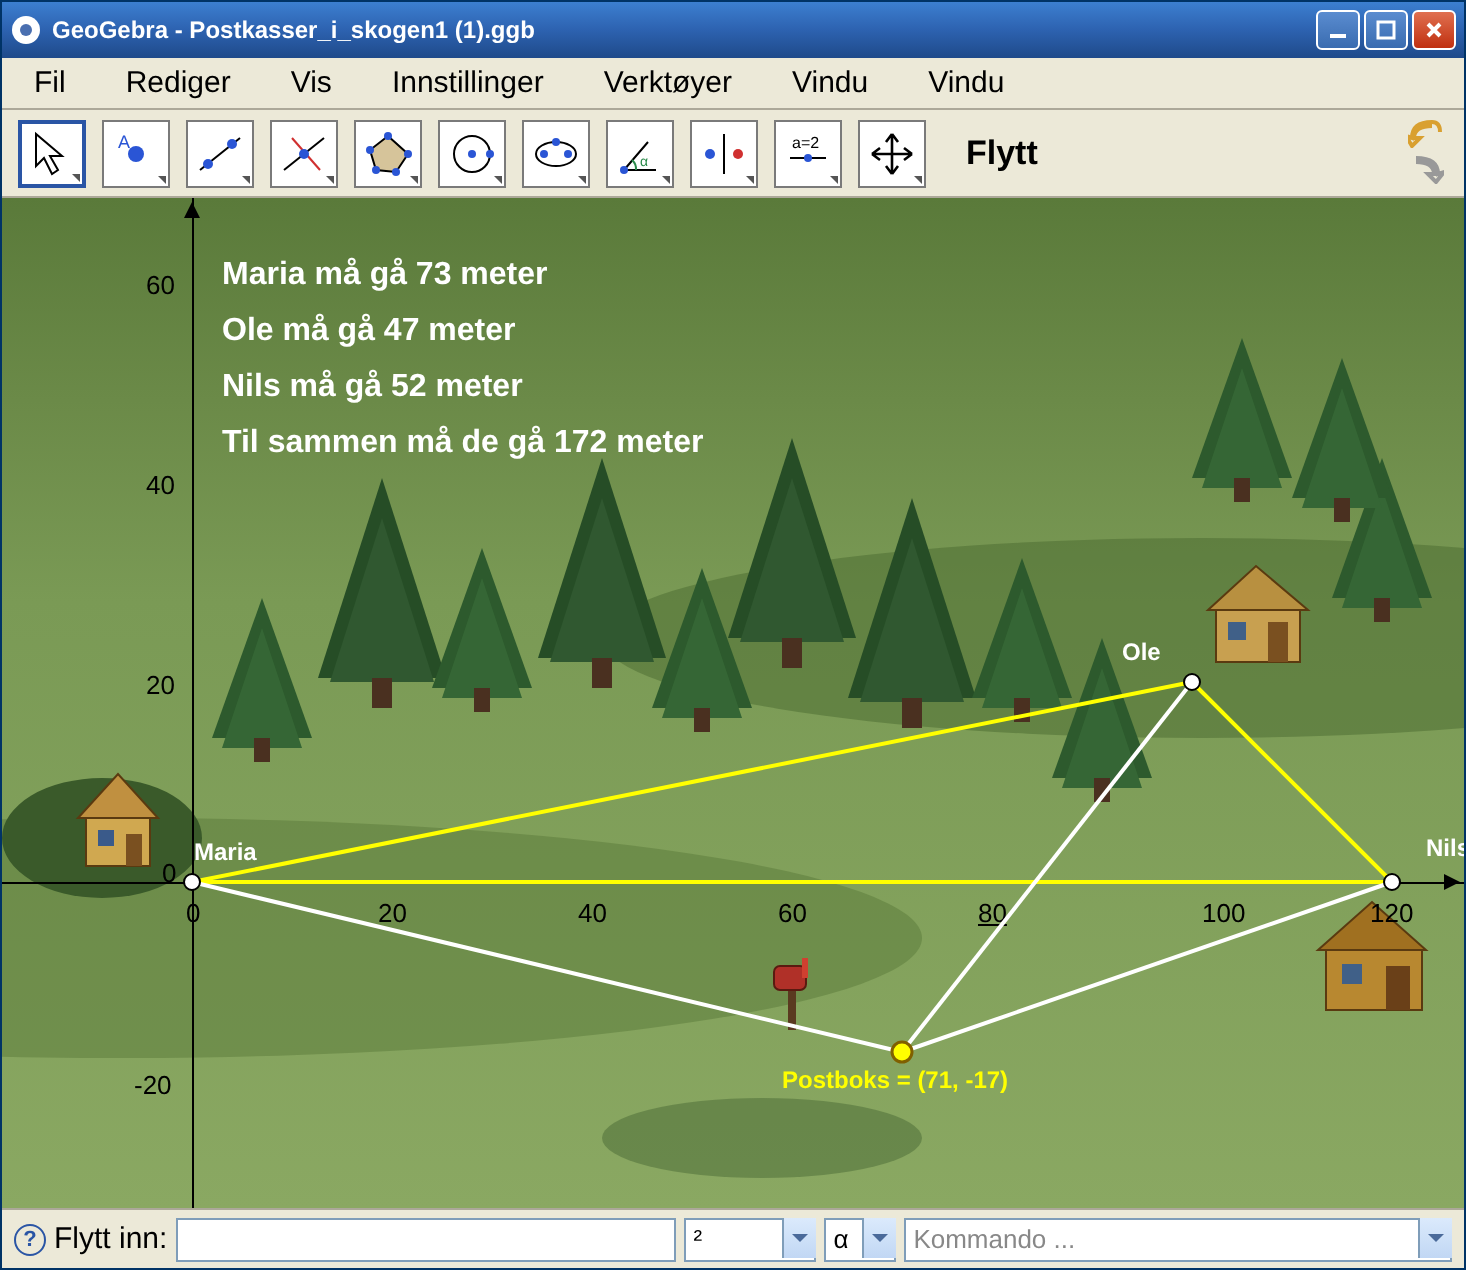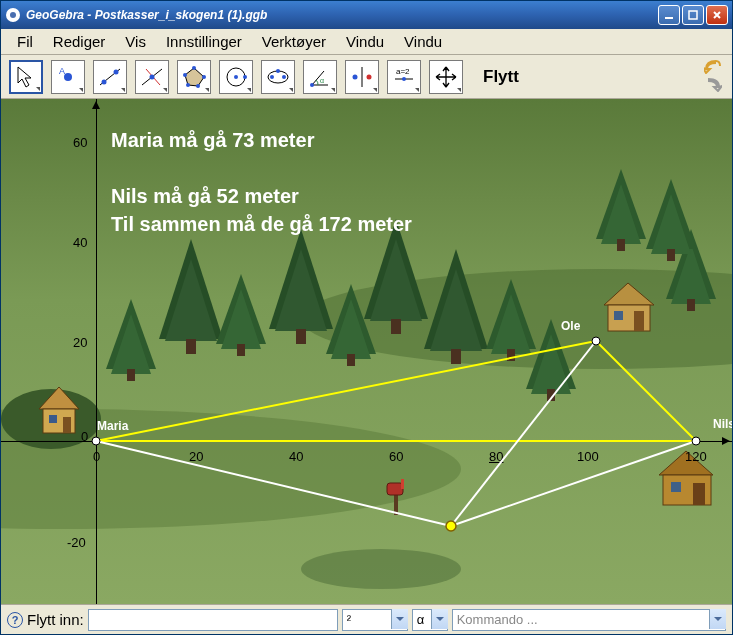--- a/index.html
+++ b/index.html
@@ -1,43 +1,43 @@
 <!DOCTYPE html>
 <html><head>
 <meta charset="utf-8">
 <style>
   * { box-sizing: border-box; margin: 0; padding: 0; }
   body { font-family: Arial, sans-serif; font-size: 13px; background: #3a6ea5; width: 733px; height: 635px; overflow: hidden; position: relative; }
   .window { width: 733px; height: 635px; background: #ece9d8; display: flex; flex-direction: column; border: 1px solid #003366; }
-  .titlebar { height: 28px; background: linear-gradient(to bottom, #3c7fd0 0%, #2d62b0 50%, #1f4a8a 100%); display: flex; align-items: center; padding: 0 4px; color: #fff; font-style: italic; }
+  .titlebar { height: 28px; background: linear-gradient(to bottom, #3c7fd0 0%, #2d62b0 50%, #1f4a8a 100%); display: flex; align-items: center; padding: 0 4px; color: #fff; }
   .titlebar-icon { width: 16px; height: 16px; margin-right: 5px; }
   .titlebar-text { flex: 1; font-size: 12px; font-weight: bold; color: #fff; }
   .win-btns { display: flex; gap: 2px; }
   .win-btn { width: 22px; height: 20px; border: 1px solid #fff; border-radius: 3px; display: flex; align-items: center; justify-content: center; color: #fff; font-weight: bold; font-size: 11px; }
   .win-min { background: linear-gradient(#5a8cd0,#3a6cb0); }
   .win-max { background: linear-gradient(#5a8cd0,#3a6cb0); }
   .win-close { background: linear-gradient(#e07050,#c03010); }
-  .menubar { height: 26px; background: #ece9d8; display: flex; align-items: center; padding: 0 8px; gap: 4px; font-size: 15px; border-bottom: 1px solid #aca899; }
+  .menubar { height: 26px; background: #ece9d8; display: flex; align-items: center; padding: 0 8px; gap: 14px; font-size: 15px; border-bottom: 1px solid #aca899; }
   .menu-item { padding: 2px 8px; cursor: default; }
   .toolbar { height: 44px; background: #ece9d8; display: flex; align-items: center; padding: 4px 8px; gap: 8px; border-bottom: 1px solid #aca899; position: relative; }
   .tool-btn { width: 34px; height: 34px; background: #fff; border: 1px solid #7a7a7a; display: flex; align-items: center; justify-content: center; position: relative; }
   .tool-btn.selected { border: 2px solid #2a55a5; }
   .tool-btn svg { width: 28px; height: 28px; }
   .tool-dd { position: absolute; bottom: 1px; right: 1px; width: 0; height: 0; border-left: 4px solid transparent; border-top: 4px solid #555; }
   .tool-label { font-size: 17px; font-weight: bold; margin-left: 12px; }
   .undo-redo { position: absolute; right: 8px; top: 3px; display: flex; flex-direction: column; gap: 1px; }
   .ur-btn { width: 22px; height: 17px; display: flex; align-items: center; justify-content: center; }
   .canvas-area { flex: 1; position: relative; background: linear-gradient(to bottom, #5a7a3a 0%, #6b8a48 20%, #7a9a55 40%, #8aa862 100%); overflow: hidden; }
   .axis { position: absolute; background: #000; }
   .axis-x { height: 1px; left: 0; right: 0; }
   .axis-y { width: 1px; top: 0; bottom: 0; }
   .axis-arrow-x { position: absolute; width:0; height:0; border-top:4px solid transparent; border-bottom:4px solid transparent; border-left:8px solid #000; }
   .axis-arrow-y { position: absolute; width:0; height:0; border-left:4px solid transparent; border-right:4px solid transparent; border-bottom:8px solid #000; }
   .tick-label { position: absolute; font-size: 13px; color: #000; }
-  .overlay-text { position: absolute; color: #fff; font-weight: bold; font-size: 20px; }
+  .overlay-text { position: absolute; color: #fff; font-weight: bold; font-size: 16px; }
   .point-label { position: absolute; color: #fff; font-weight: bold; font-size: 12px; }
   .point-label.yellow { color: #ffff00; }
   svg.scene { position: absolute; inset: 0; width: 100%; height: 100%; }
   .house { position: absolute; }
   .mailbox { position: absolute; }
   .bottombar { height: 30px; background: #ece9d8; display: flex; align-items: center; padding: 3px 6px; gap: 4px; border-top: 1px solid #aca899; }
   .help-icon { width: 16px; height: 16px; border: 1px solid #2a55a5; border-radius: 50%; color: #2a55a5; font-size: 11px; font-weight: bold; display: flex; align-items: center; justify-content: center; }
   .bb-label { font-size: 15px; }
   .bb-input { height: 22px; border: 1px solid #7f9db9; background: #fff; font-size: 13px; padding: 0 4px; }
   .bb-input.main { width: 250px; }
@@ -270,35 +270,37 @@
       <circle cx="595" cy="242" r="4" fill="#fff" stroke="#000"></circle>
       <circle cx="695" cy="342" r="4" fill="#fff" stroke="#000"></circle>
       <circle cx="450" cy="427" r="5" fill="#ffff00" stroke="#806000" stroke-width="1.5"></circle>
     </svg>
 
     <span class="tick-label" style="left:92px; top:350px;">0</span>
     <span class="tick-label" style="left:188px; top:350px;">20</span>
     <span class="tick-label" style="left:288px; top:350px;">40</span>
     <span class="tick-label" style="left:388px; top:350px;">60</span>
     <span class="tick-label" style="left:488px; top:350px;text-decoration:underline;">80</span>
-    <span class="tick-label" style="left:576px; top:350px;">100</span>
+    <span class="tick-label" style="left:600px; top:350px;">100</span>
     <span class="tick-label" style="left:684px; top:350px;">120</span>
     <span class="tick-label" style="left:66px; top:436px;">-20</span>
     <span class="tick-label" style="left:80px; top:330px;">0</span>
     <span class="tick-label" style="left:72px; top:236px;">20</span>
     <span class="tick-label" style="left:72px; top:136px;">40</span>
     <span class="tick-label" style="left:72px; top:36px;">60</span>
 
     <div class="overlay-text" style="left:110px; top:30px;">Maria må gå 73 meter</div>
+    <div class="overlay-text" style="left:110px; top:58px;">Ole må gå 47 meter</div>
     <div class="overlay-text" style="left:110px; top:86px;">Nils må gå 52 meter</div>
     <div class="overlay-text" style="left:110px; top:114px;">Til sammen må de gå 172 meter</div>
 
     <div class="point-label" style="left:96px; top:320px;">Maria</div>
     <div class="point-label" style="left:560px; top:220px;">Ole</div>
     <div class="point-label" style="left:712px; top:318px;">Nils</div>
+    <div class="point-label yellow" style="left:390px; top:434px;">Postboks = (71, -17)</div>
   </div>
 
   <div class="bottombar">
     <div class="help-icon">?</div>
     <span class="bb-label">Flytt inn:</span>
     <div class="input-wrap"><input class="bb-input main" style=""></div>
     <div class="input-wrap"><input class="bb-input sym" value="²" style=""><div class="dd-arrow"></div></div>
     <div class="input-wrap"><input class="bb-input greek" value="α" style=""><div class="dd-arrow"></div></div>
     <div class="input-wrap" style="flex:1; display:flex;">
         <input class="bb-input cmd" value="Kommando ..." style="">

